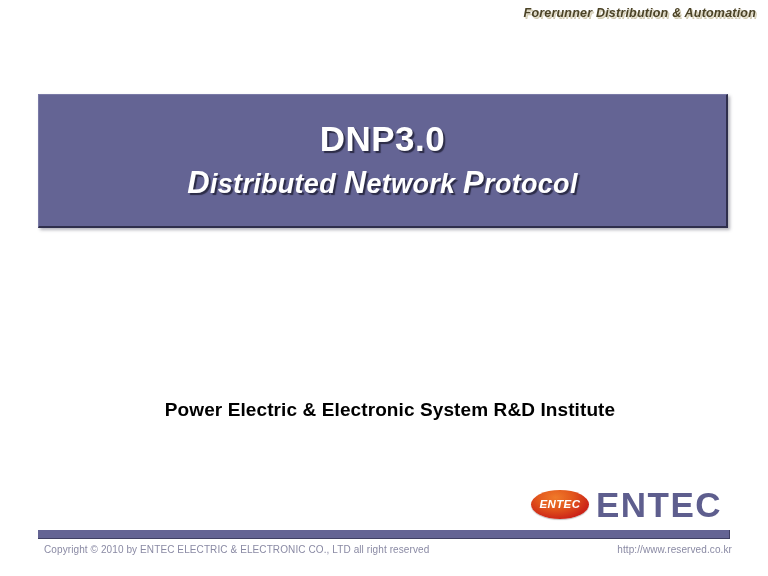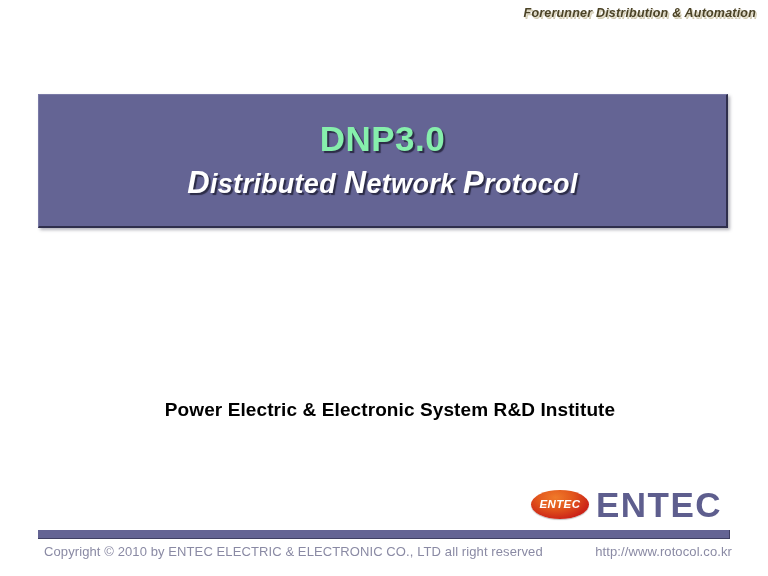--- a/index.html
+++ b/index.html
@@ -61,21 +61,21 @@
     border-left: 1px solid #7a7aa6;
     box-shadow: 2px 2px 3px rgba(40,40,60,0.35);
     display: flex;
     flex-direction: column;
     align-items: center;
     justify-content: center;
   }
   .title-main {
     font-size: 35px;
     font-weight: bold;
-    color: #86efac;
+    color: #ffffff;
     letter-spacing: 0.5px;
     text-shadow: 2px 2px 1px rgba(25,25,45,0.75);
     line-height: 1.1;
     margin-bottom: 7px;
   }
   .title-sub {
     font-size: 27px;
     font-weight: bold;
     font-style: italic;
     color: #ffffff;
@@ -163,21 +163,21 @@
     box-sizing: border-box;
   }
   .footer {
     position: absolute;
     left: 44px;
     right: 36px;
     top: 544px;
     display: flex;
     align-items: center;
     justify-content: space-between;
-    font-size: 13px;
+    font-size: 10px;
     color: #8a8aa4;
     letter-spacing: 0.1px;
   }
   .footer-copy { white-space: nowrap; }
   .footer-url  { white-space: nowrap; }
 </style>
 </head>
 <body>
 
 <div class="slide">
@@ -199,16 +199,16 @@
   <div class="logo">
     <span class="logo-badge">
       <span class="logo-badge-text">ENTEC</span>
     </span>
     <span class="logo-word">ENTEC</span>
   </div>
 
   <div class="footer-rule"></div>
   <div class="footer">
     <span class="footer-copy">Copyright © 2010 by ENTEC ELECTRIC &amp; ELECTRONIC CO., LTD all right reserved</span>
-    <span class="footer-url">http://www.rotocol.co.kr</span>
+    <span class="footer-url">http://www.reserved.co.kr</span>
   </div>
 
 </div>
 
 </body></html>

